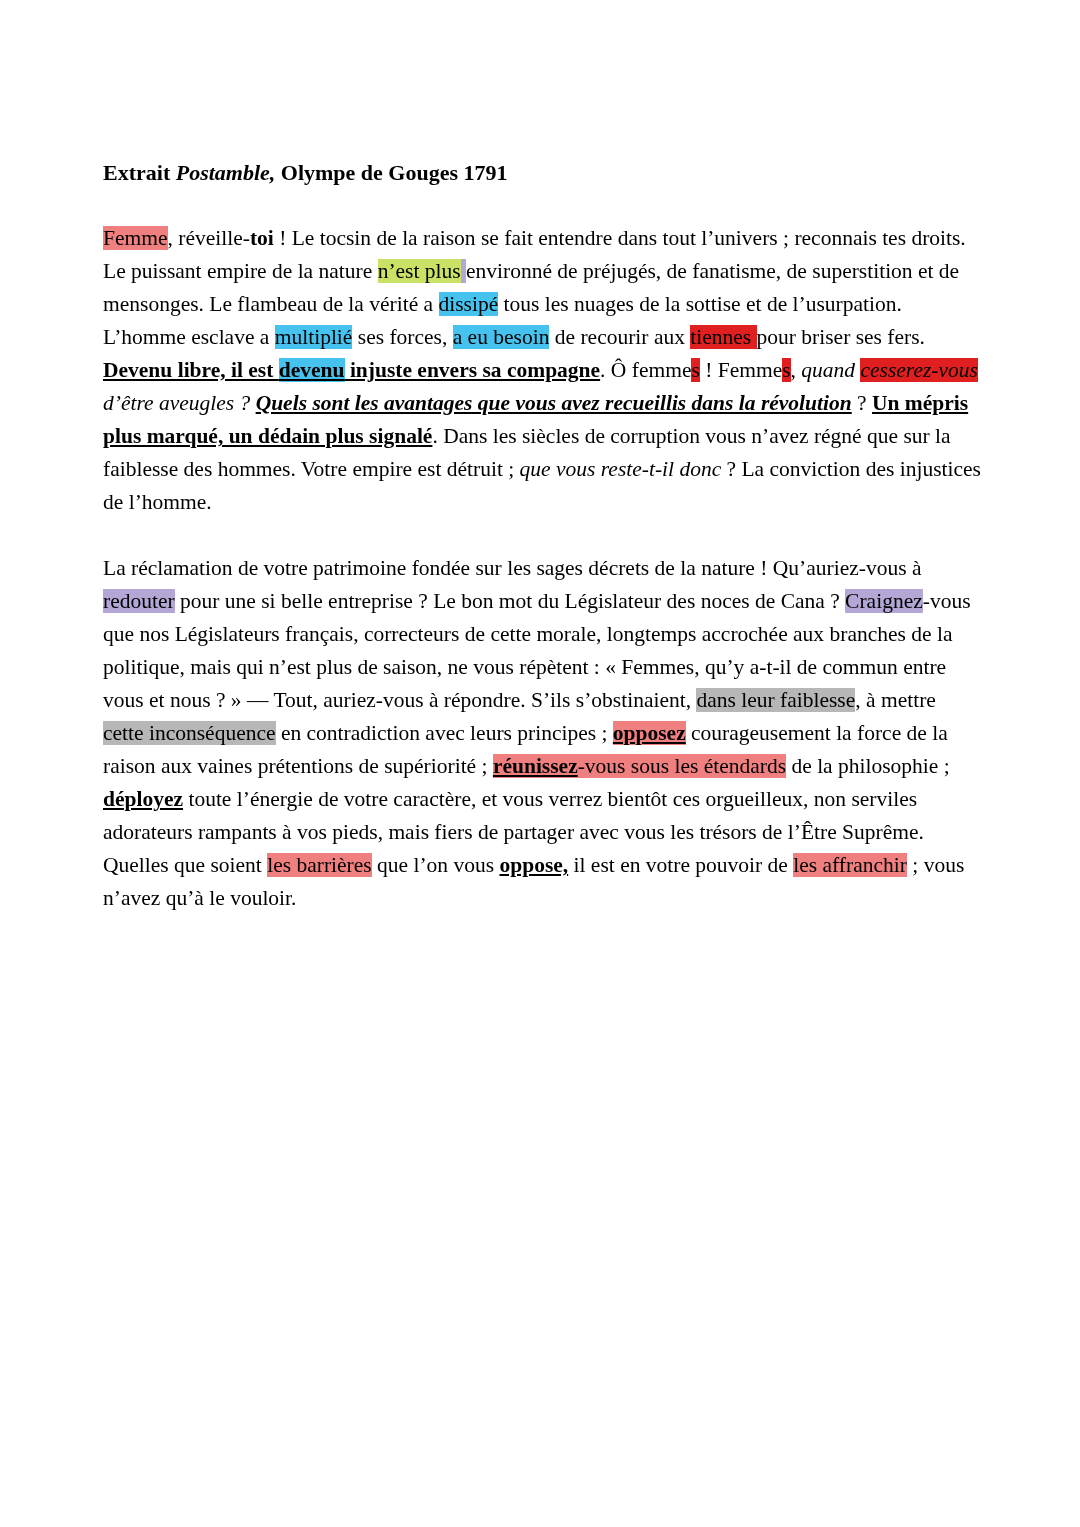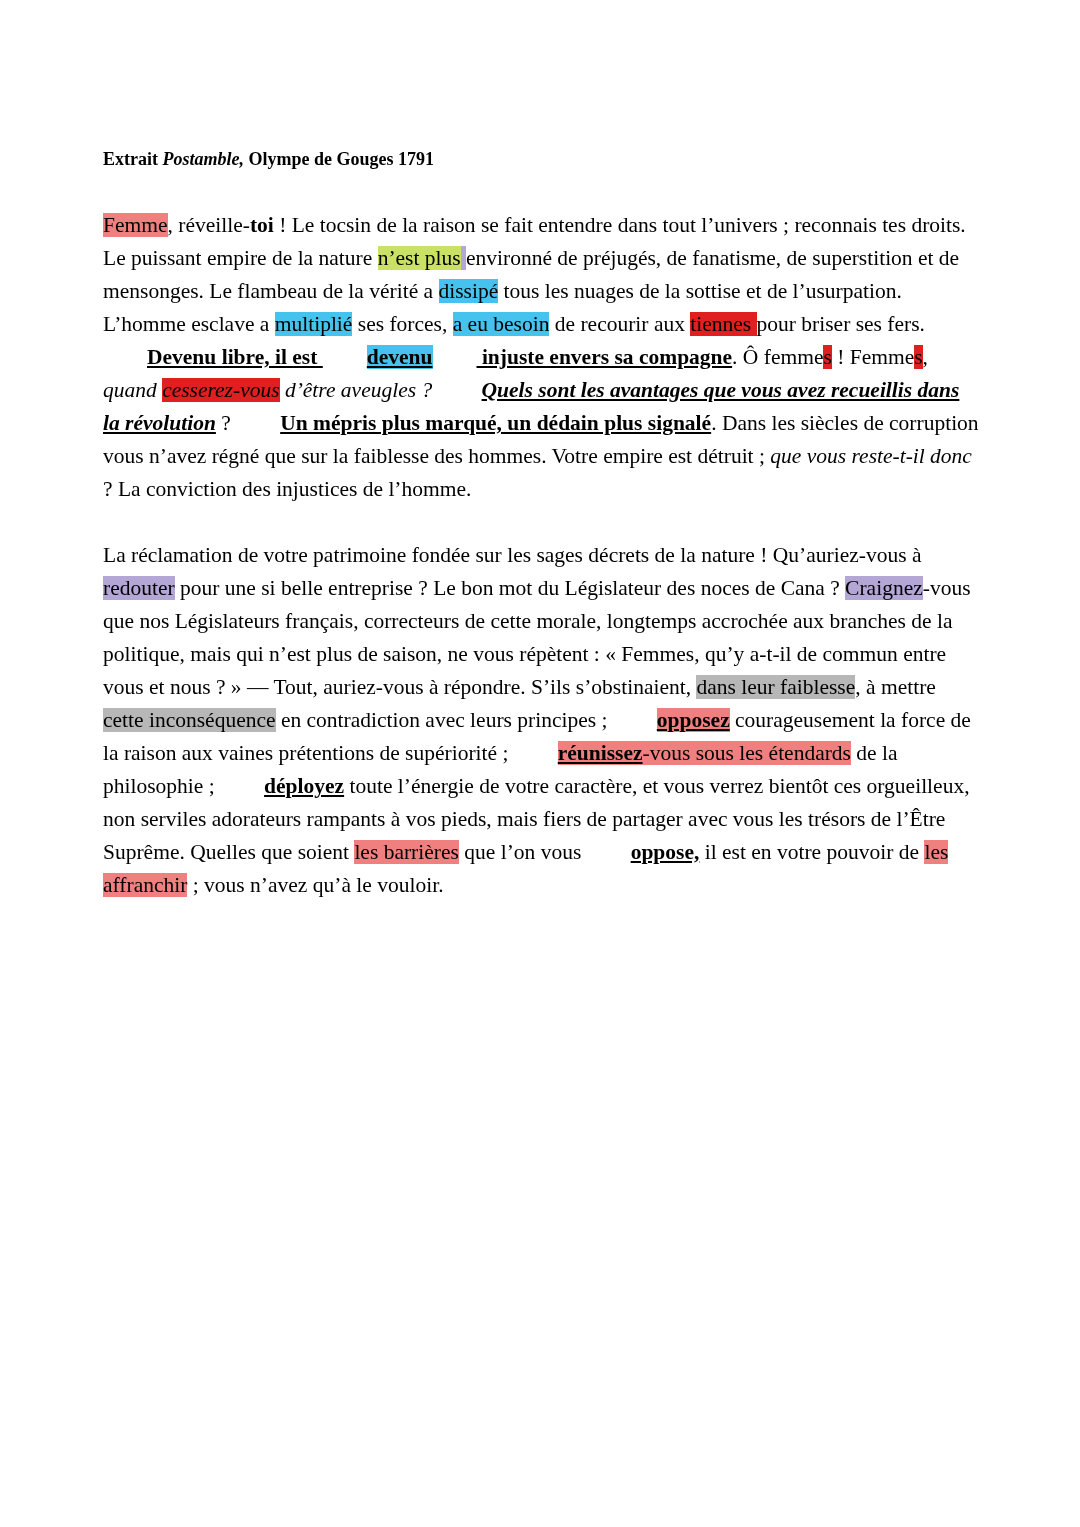--- a/index.html
+++ b/index.html
@@ -19,31 +19,31 @@
   .content {
     position: absolute;
     left: 103px;
     top: 140px;
     width: 878px;
     font-size: 21.5px;
     line-height: 33px;
     text-align: left;
   }
   .doc-title {
-    font-size: 18px;
+    font-size: 22px;
     font-weight: bold;
-    margin: 3px 0 33px 0;
+    margin: 16px 0 33px 0;
     line-height: 33px;
   }
   .doc-body p {
     margin: 0 0 33px 0;
   }
   .bold { font-weight: bold; }
   .italic { font-style: italic; }
-  .underline { text-decoration: underline; margin-left: 44px; }
+  .underline { text-decoration: underline; }
 </style>
 </head>
 <body>
 
 <div class="page">
   <div class="content">
     <h1 class="doc-title"><span class="bold">Extrait </span><span class="bold italic">Postamble,</span><span class="bold"> Olympe de Gouges 1791</span></h1>
     <div class="doc-body">
         <p><span style="background-color: rgb(255, 255, 0);"> </span><span style="background-color: rgb(240, 128, 128);">Femme</span><span>, réveille-</span><span class="bold">toi</span><span> ! Le tocsin de la raison se fait entendre dans tout l’univers ; reconnais tes droits. Le puissant empire de la nature </span><span style="background-color: rgb(201, 226, 101);">n’est plus</span><span style="background-color: rgb(180, 167, 214);"> </span><span>environné de préjugés, de fanatisme, de superstition et de mensonges. Le flambeau de la vérité a </span><span style="background-color: rgb(69, 194, 238);">dissipé</span><span> tous les nuages de la sottise et de l’usurpation. L’homme esclave a </span><span style="background-color: rgb(69, 194, 238);">multiplié</span><span> ses forces, </span><span style="background-color: rgb(69, 194, 238);">a eu besoin</span><span> de recourir aux </span><span style="background-color: rgb(224, 32, 32);">tiennes </span><span>pour briser ses fers. </span><span class="bold underline">Devenu libre, il est </span><span class="bold underline" style="background-color: rgb(69, 194, 238);">devenu</span><span class="bold underline"> injuste envers sa compagne</span><span>. Ô femme</span><span style="background-color: rgb(224, 32, 32);">s</span><span> ! Femme</span><span style="background-color: rgb(224, 32, 32);">s</span><span>, </span><span class="italic">quand </span><span class="italic" style="background-color: rgb(224, 32, 32);">cesserez-vous</span><span class="italic"> d’être aveugles  ? </span><span class="bold italic underline">Quels sont les avantages que vous avez recueillis dans la révolution</span><span>  ? </span><span class="bold underline">Un mépris plus marqué, un dédain plus signalé</span><span>. Dans les siècles de corruption vous n’avez régné que sur la faiblesse des hommes. Votre empire est détruit ; </span><span class="italic">que vous reste-t-il donc</span><span>  ? La conviction des injustices de l’homme.</span></p>
         <p><span style="background-color: rgb(255, 102, 255);"> </span><span>La réclamation de votre patrimoine fondée sur les sages décrets de la nature ! Qu’auriez-vous à </span><span style="background-color: rgb(180, 167, 214);">redouter</span><span> pour une si belle entreprise ? Le bon mot du Législateur des noces de Cana ? </span><span style="background-color: rgb(180, 167, 214);">Craignez</span><span>-vous que nos Législateurs français, correcteurs de cette morale, longtemps accrochée aux branches de la politique, mais qui n’est plus de saison, ne vous répètent : « Femmes, qu’y a-t-il de commun entre vous et nous ? » — Tout, auriez-vous à répondre. S’ils s’obstinaient, </span><span style="background-color: rgb(183, 183, 183);">dans leur faiblesse</span><span>, à mettre </span><span style="background-color: rgb(183, 183, 183);">cette inconséquence</span><span> en contradiction avec leurs principes ; </span><span class="bold underline" style="background-color: rgb(240, 128, 128);">opposez</span><span> courageusement la force de la raison aux vaines prétentions de supériorité ; </span><span class="bold underline" style="background-color: rgb(240, 128, 128);">réunissez</span><span style="background-color: rgb(240, 128, 128);">-vous sous les étendards</span><span> de la philosophie ; </span><span class="bold underline">déployez</span><span> toute l’énergie de votre caractère, et vous verrez bientôt ces orgueilleux, non serviles adorateurs rampants à vos pieds, mais fiers de partager avec vous les trésors de l’Être Suprême. Quelles que soient </span><span style="background-color: rgb(240, 128, 128);">les barrières</span><span> que l’on vous </span><span class="bold underline">oppose,</span><span> il est en votre pouvoir de </span><span style="background-color: rgb(240, 128, 128);">les affranchir</span><span> ; vous n’avez qu’à le vouloir.</span></p>

